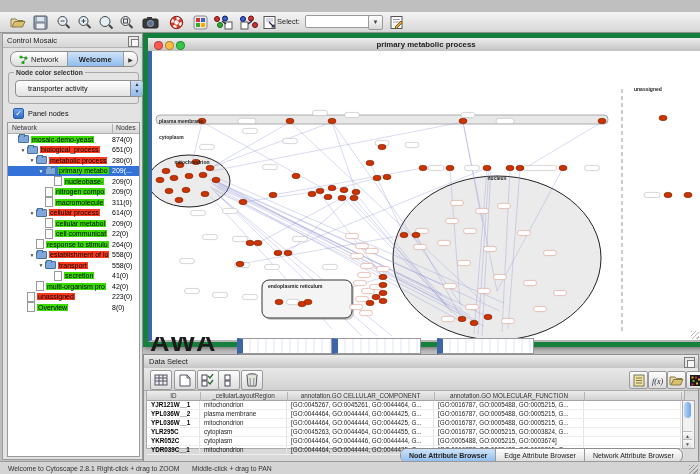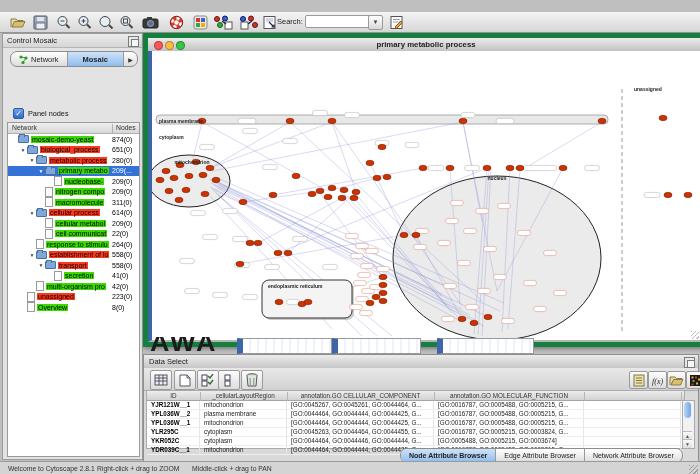--- a/index.html
+++ b/index.html
@@ -190,21 +190,21 @@
         </svg>
       </span>
     <span class="tbtn" style="left:261px">
         <svg width="15" height="15">
           <rect x="2" y="1.5" width="11" height="12" fill="#fff" stroke="#555"></rect>
           <line x1="4" y1="4" x2="11" y2="4" stroke="#aac"></line>
           <line x1="4" y1="6" x2="11" y2="6" stroke="#aac"></line>
           <path d="M7 7 L12 12 L9.5 12 M12 12 L12 9.5" stroke="#224" fill="none" stroke-width="1.2"></path>
         </svg>
       </span>
-    <span id="searchlbl">Search:</span>
+    <span id="searchlbl">Select:</span>
     <input id="searchbox" value="" style="">
     <span id="searchdrop">▼</span>
     <span class="tbtn" style="left:388px">
         <svg width="15" height="15">
           <rect x="2" y="1.5" width="11" height="12" fill="#fff" stroke="#555"></rect>
           <line x1="4" y1="4.5" x2="11" y2="4.5" stroke="#99b"></line>
           <line x1="4" y1="7" x2="11" y2="7" stroke="#99b"></line>
           <path d="M6 12 L12 6 L13.5 7.5 L7.5 13.5 Z" fill="#e8a33d" stroke="#8a5a10"></path>
         </svg>
       </span>
@@ -220,23 +220,30 @@
         <svg width="9" height="9" style="margin-right:3px">
             <circle cx="2" cy="2" r="1.6" fill="#2a2"></circle>
             <circle cx="7" cy="3" r="1.6" fill="#2a2"></circle>
             <circle cx="4" cy="7.5" r="1.6" fill="#2a2"></circle>
             <line x1="2" y1="2" x2="7" y2="3" stroke="#272" stroke-width=".7"></line>
             <line x1="7" y1="3" x2="4" y2="7.5" stroke="#272" stroke-width=".7"></line>
           </svg>
         <span>Network</span>
       </div>
       <div class="seg sel">
-        <span>Mosaic</span>
+        <span>Welcome</span>
       </div>
       <div class="arrow">▶</div>
+    </div>
+    <div id="grpbox">
+      <span class="legend">Node color selection</span>
+      <div id="combo">
+        <span>transporter activity</span>
+        <span class="stepper">▲<br>▼</span>
+      </div>
     </div>
     <div id="chkrow">
       <span id="chk">✓</span>
       <span class="l">Panel nodes</span>
     </div>
     <div id="treebox">
       <div id="treehdr">
         <span class="c1">Network</span>
         <span class="c2">Nodes</span>
       </div>

